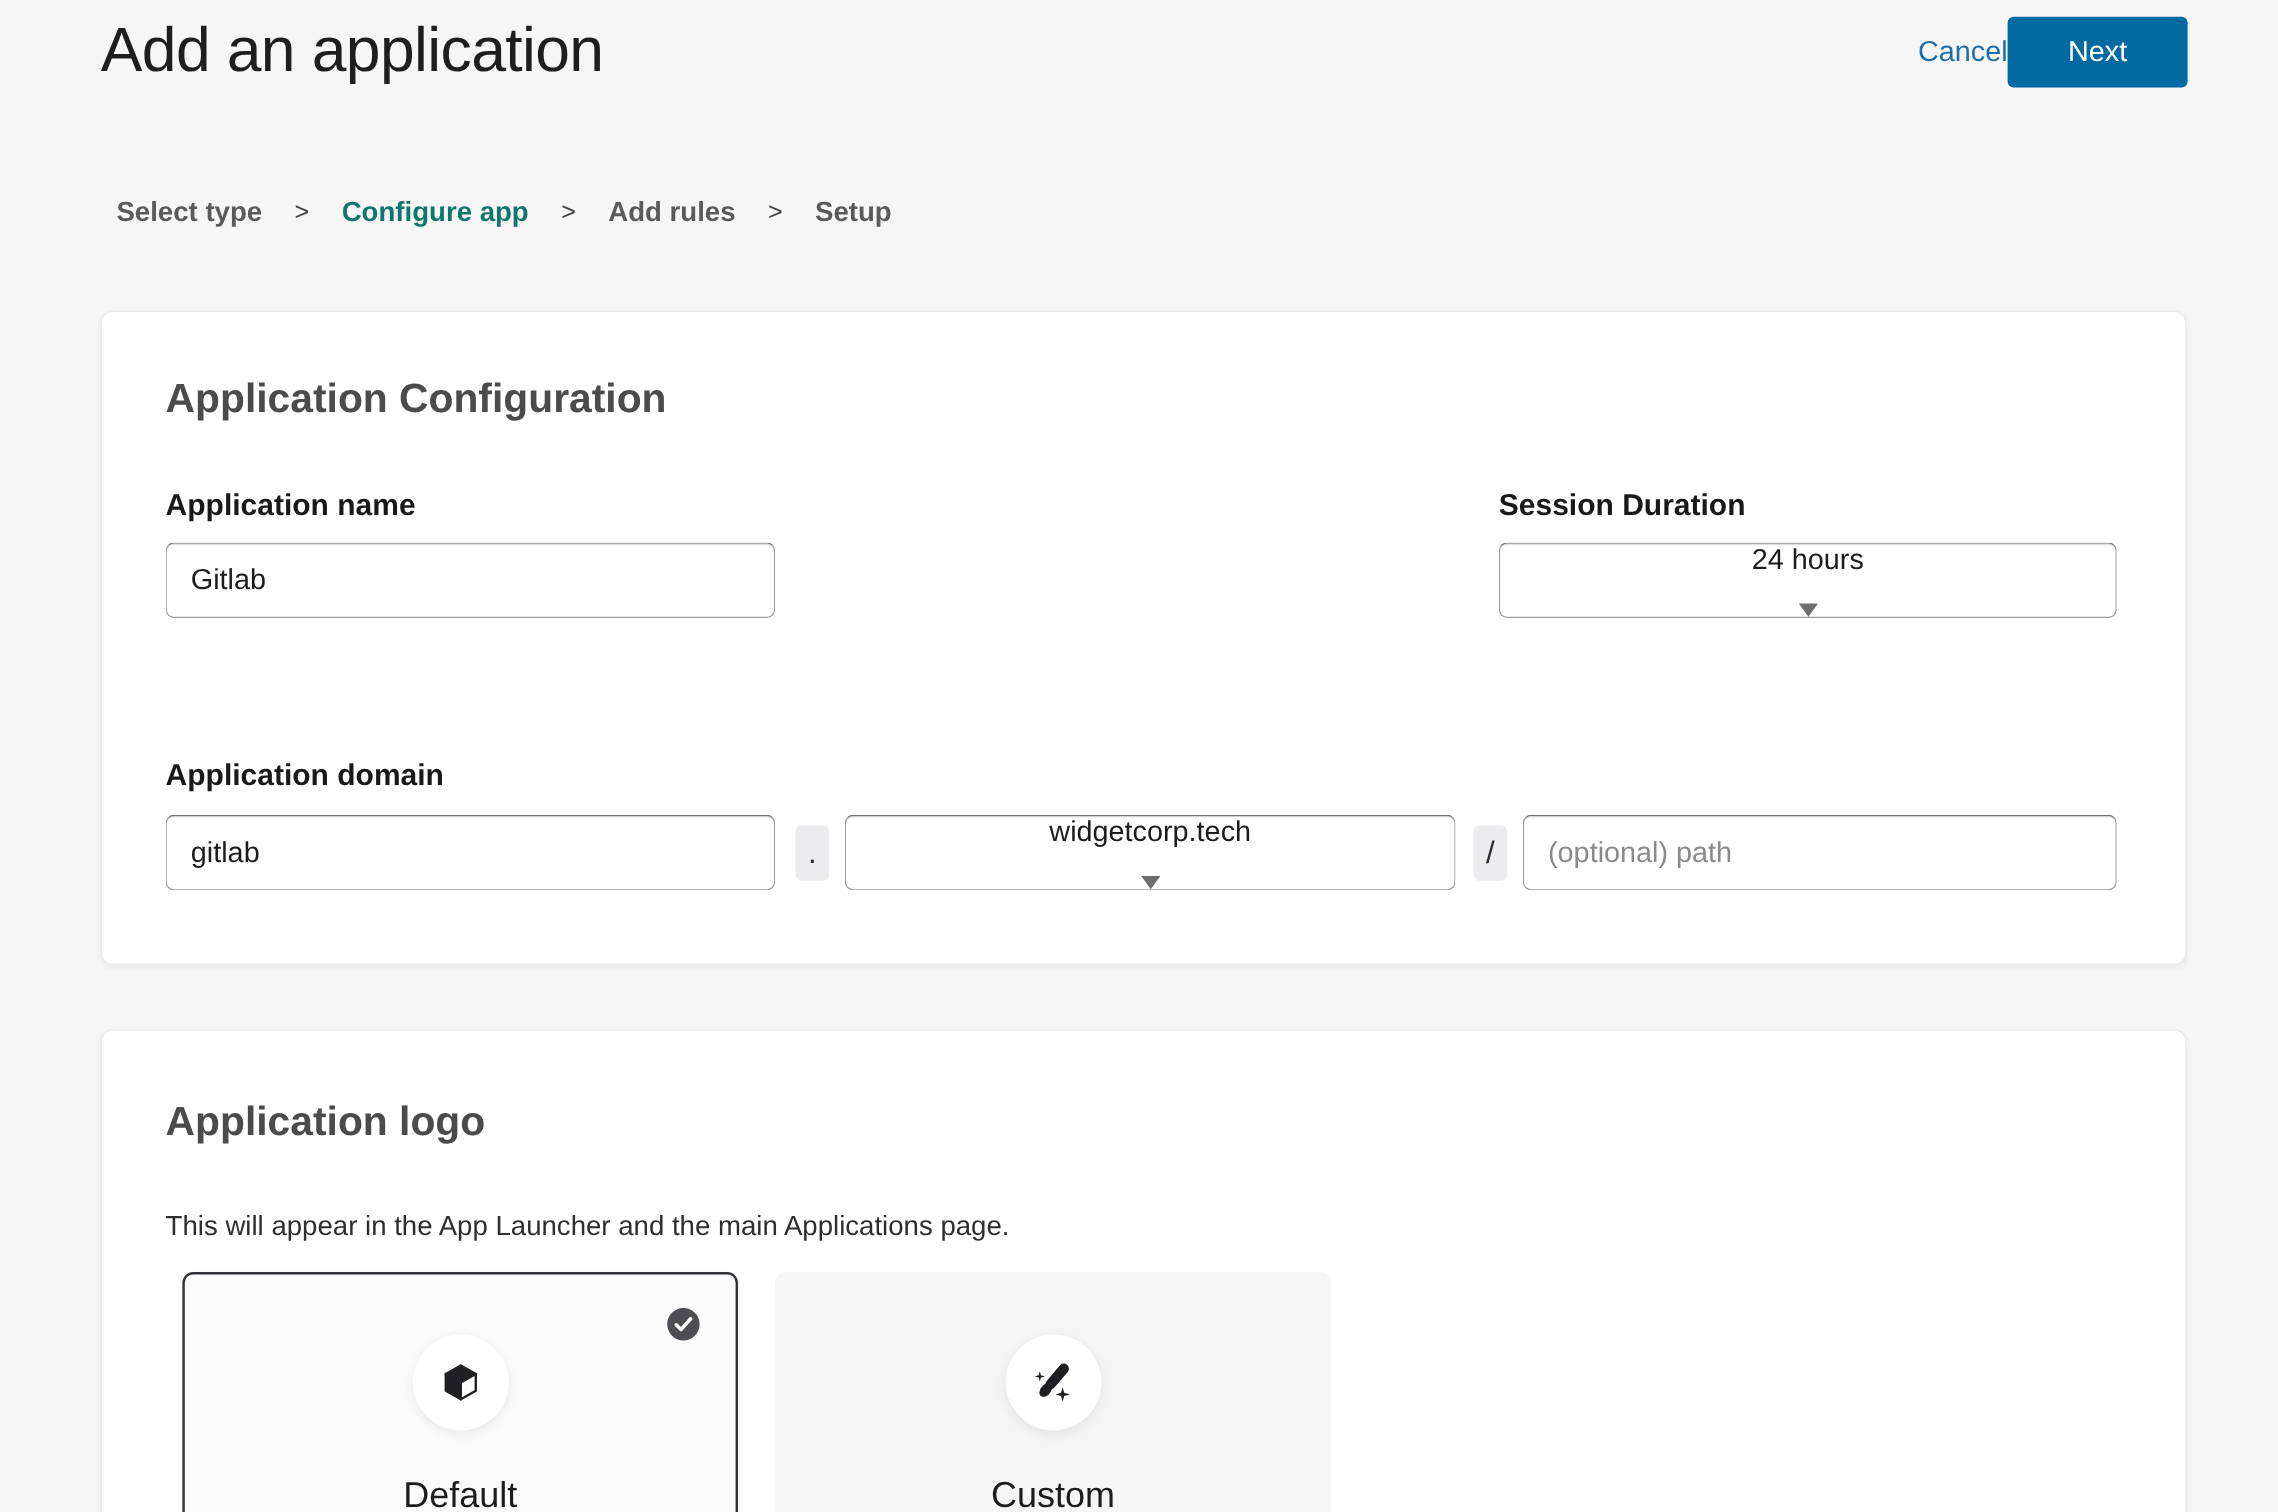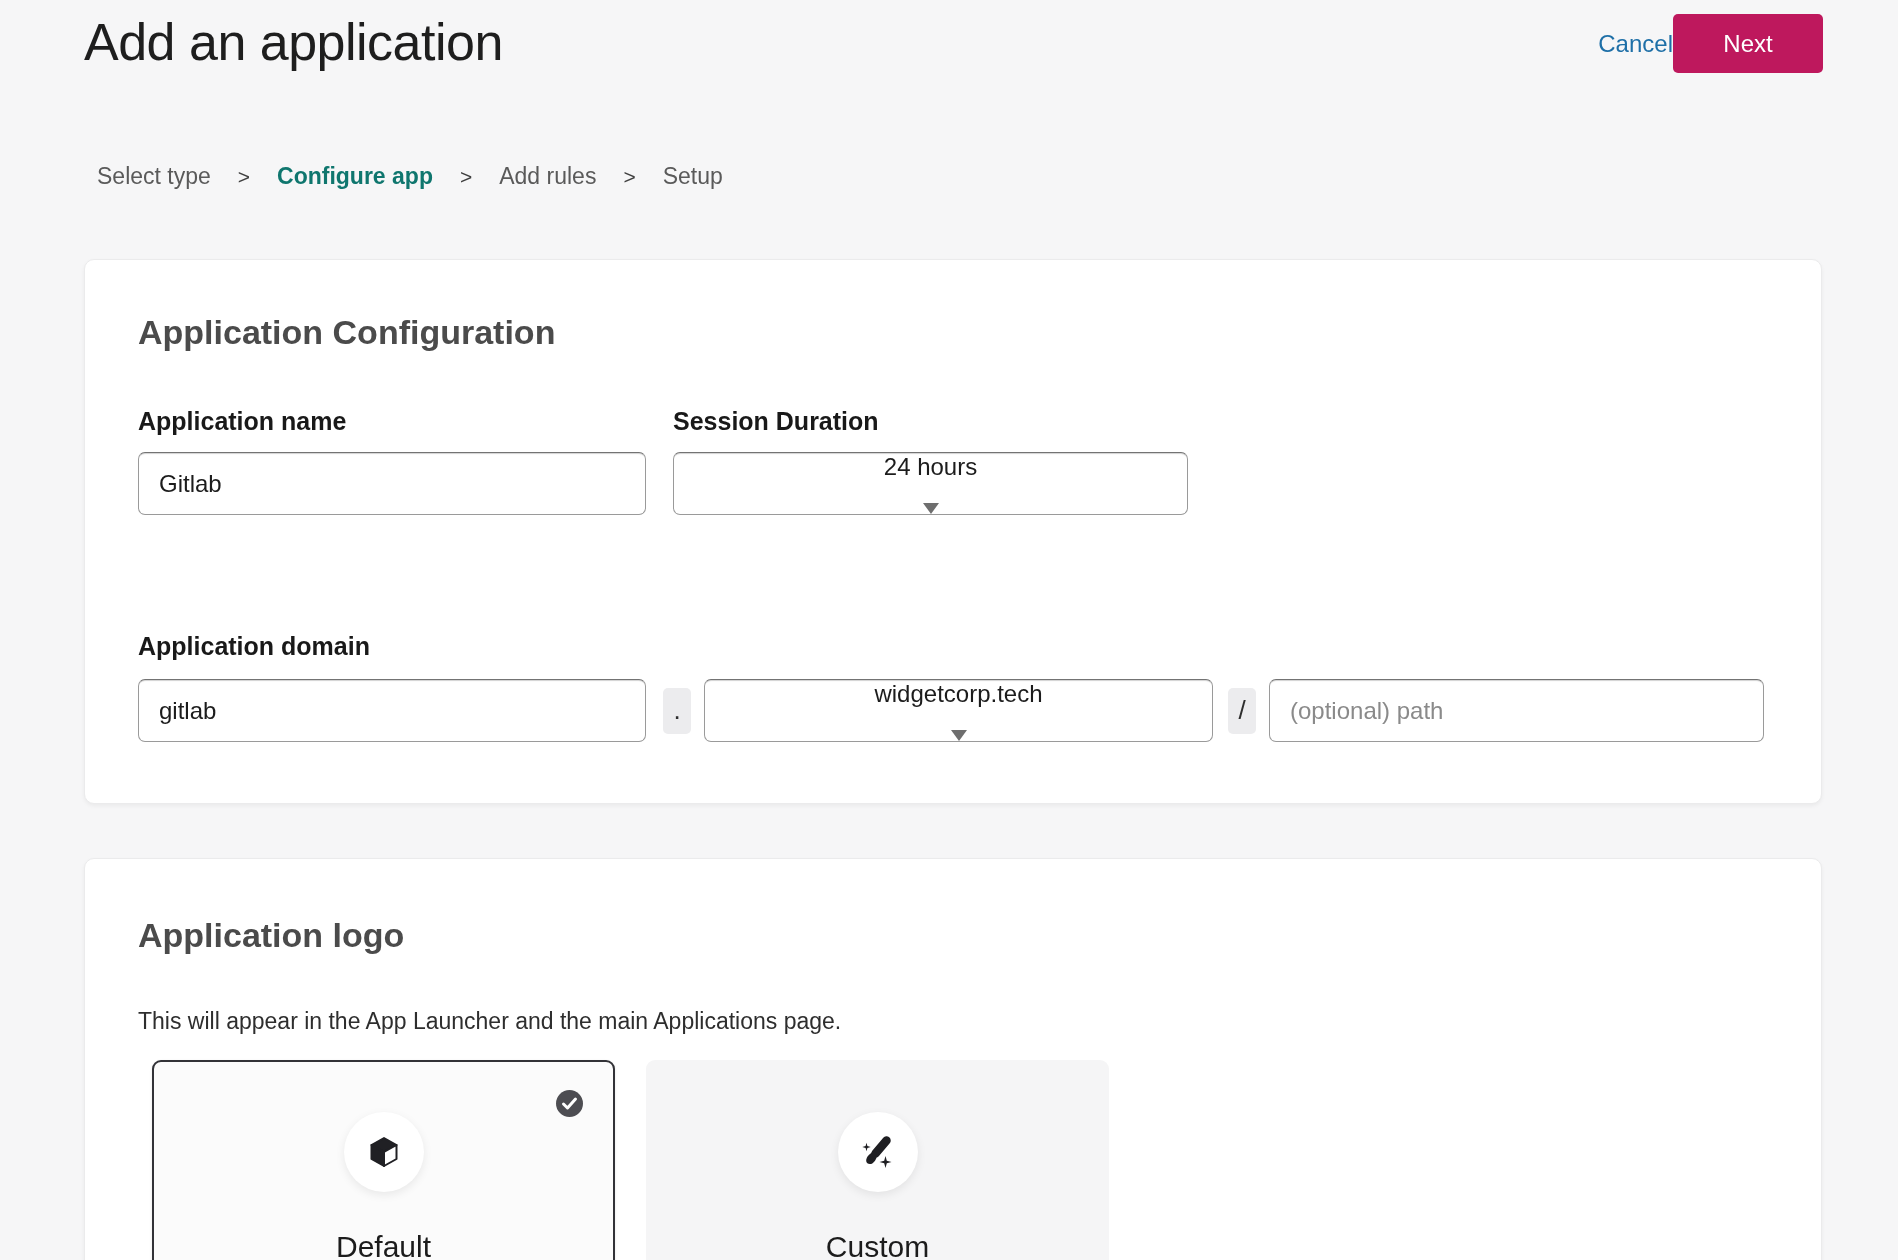--- a/index.html
+++ b/index.html
@@ -25,52 +25,52 @@
     letter-spacing: -0.5px;
     line-height: 1.1;
   }
   .header-actions { display: flex; align-items: center; height: 59px; }
   .cancel-link {
     background: none; border: none; cursor: pointer;
     font-family: inherit; font-size: 24px; color: #1e6fa7;
   }
   .next-btn {
     width: 150px; height: 59px;
-    background: #be185d; color: #ffffff;
+    background: #0369a1; color: #ffffff;
     border: none; border-radius: 5px; cursor: pointer;
     font-family: inherit; font-size: 24px;
   }
 
   
   .breadcrumb {
     margin: 90px 0 0 97px;
     display: flex; align-items: center; gap: 27px;
     font-size: 23px; color: #5a5a5a;
   }
-  .crumb { cursor: pointer; }
+  .crumb { cursor: pointer; font-weight: bold; }
   .crumb.active { font-weight: bold; color: #0f766e; }
   .crumb-sep { color: #3f3f3f; font-size: 21px; }
 
   
   .content { padding: 0 64px 0 84px; }
   .card {
     background: #ffffff;
     border: 1px solid #ebebec;
     border-radius: 10px;
     box-shadow: 0 2px 4px rgba(0,0,0,0.05);
   }
   .card-config { margin-top: 69px; height: 545px; padding: 52px 57px 0 53px; }
   .card-logo   { margin-top: 54px; height: 430px; padding: 56px 57px 0 53px; }
   .card-title {
     font-size: 34px; font-weight: bold; color: #4b4b4b; line-height: 40px;
   }
 
   
   .field-label { display: block; font-size: 25px; font-weight: bold; color: #191919; line-height: 30px; }
-  .row-names { margin-top: 54px; display: flex; gap: 27px; }
+  .row-names { margin-top: 54px; display: flex; gap: 27px; justify-content: space-between; }
   .col-name { width: 508px; }
   .col-session { width: 515px; }
   .text-input, .select-box {
     margin-top: 16px;
     width: 100%; height: 63px;
     background: #fff;
     border: 1px solid #9a9a9a; border-top-color: #737373;
     border-radius: 7px;
     box-shadow: inset 0 2px 1px -1px rgba(0,0,0,0.18);
     font-family: inherit; font-size: 24px; color: #1c1c1c;

